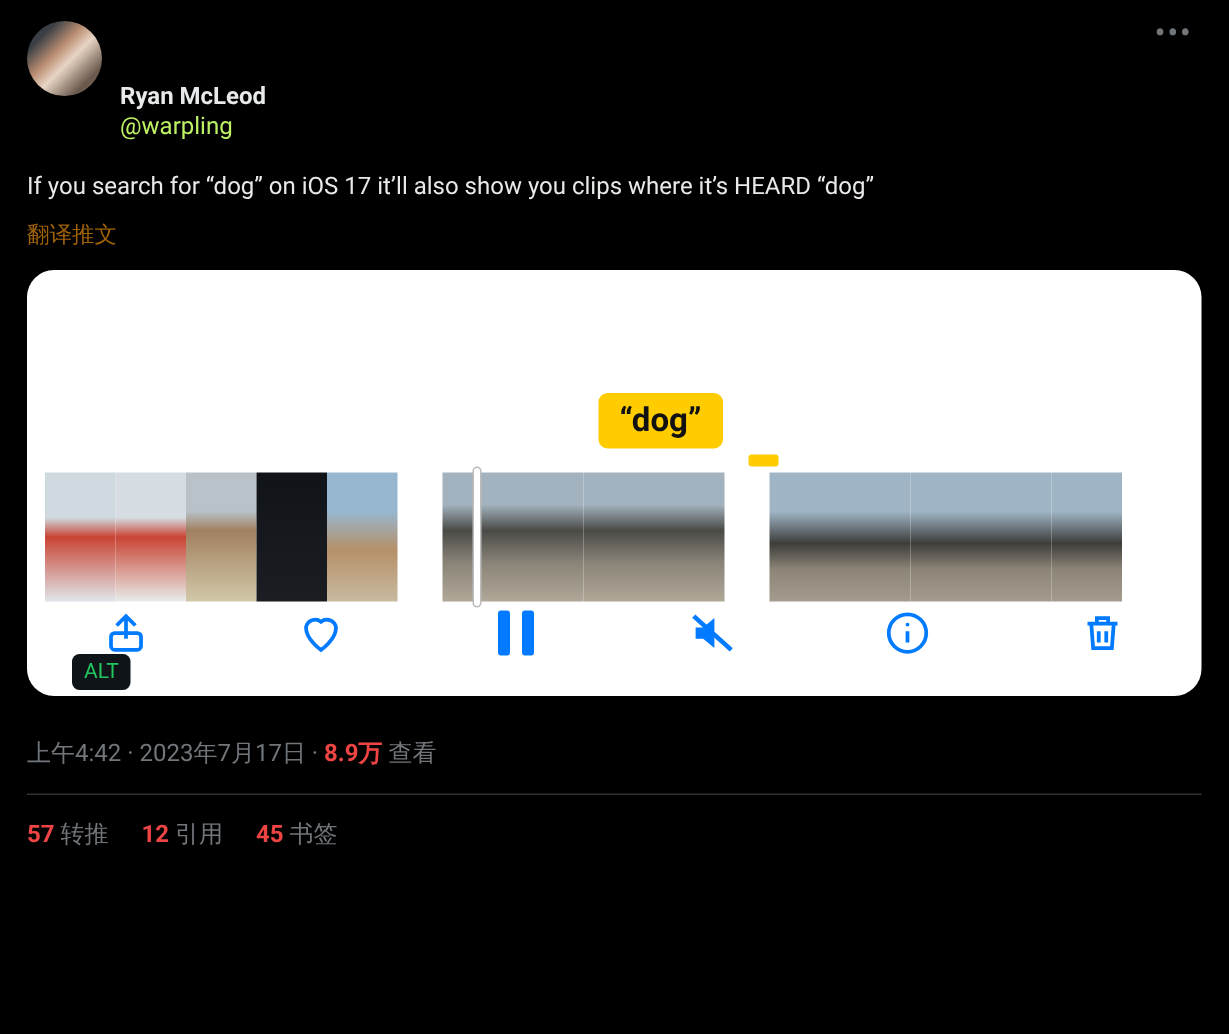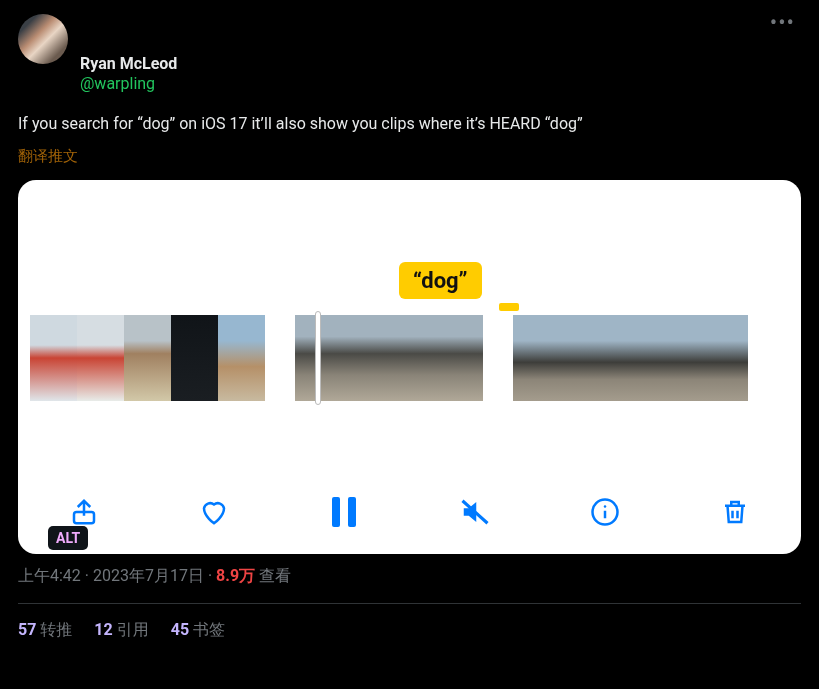--- a/index.html
+++ b/index.html
@@ -22,21 +22,21 @@
   }
   .avatar {
     width: 50px;
     height: 50px;
     border-radius: 50%;
     background: linear-gradient(135deg, #3a3f45 20%, #b98c72 40%, #e8d5c4 55%, #6b5b4f 80%);
     flex-shrink: 0;
   }
   .name-col { flex: 1; }
   .display-name { font-weight: 700; font-size: 16px; line-height: 20px; color: #e7e9ea; margin-top: 40px; }
-  .handle { font-size: 16px; color: #22c55e; line-height: 20px; }
+  .handle { font-size: 16px; color: #bef264; line-height: 20px; }
   .more-btn {
     color: #71767b;
     font-size: 22px;
     letter-spacing: 1px;
     padding: 4px 6px;
     cursor: pointer;
     line-height: 10px;
   }
   .body-text {
     font-size: 16px;
@@ -49,22 +49,22 @@
     font-size: 15px;
     cursor: pointer;
     display: inline-block;
     margin-bottom: 14px;
   }
   .media-card {
     background: #fff;
     border-radius: 18px;
     overflow: hidden;
     position: relative;
-    height: 374px;
-    margin-bottom: 12px;
+    height: 284px;
+    margin-bottom: 28px;
   }
   .bubble {
     position: absolute;
     top: 82px;
     left: 381px;
     background: #ffcc00;
     color: #111;
     font-weight: 700;
     font-size: 22px;
     padding: 6px 14px;
@@ -132,41 +132,41 @@
     width: 36px; height: 36px;
   }
   .tb-btn svg { width: 30px; height: 30px; }
   .pause-bars { display:flex; gap:8px; }
   .pause-bars span { width:8px; height:30px; background:#007aff; border-radius:2px; }
   .alt-badge {
     position: absolute;
     left: 30px;
     bottom: 4px;
     background: #0f1419;
-    color: #f0abfc;
-    font-weight: 700;
+    color: #22c55e;
+    font-weight: 400;
     font-size: 14px;
     padding: 4px 8px;
     border-radius: 5px;
   }
   .meta-line {
     color: #71767b;
     font-size: 16px;
     margin-bottom: 16px;
   }
   .meta-line .views-num { color: #ef4444; font-weight: 700; }
   .divider { border-top: 1px solid #2f3336; }
   .stats {
     display: flex;
     gap: 22px;
     padding: 16px 0 0 0;
     font-size: 16px;
     color: #71767b;
   }
-  .stats .num { color: #c4b5fd; font-weight: 700; margin-right: 4px; }
+  .stats .num { color: #ef4444; font-weight: 700; margin-right: 4px; }
 </style>
 </head>
 <body>
 
 <div class="tweet">
 
   <div class="header">
     <div class="avatar"></div>
     <div class="name-col">
       <div class="display-name">Ryan McLeod</div>

